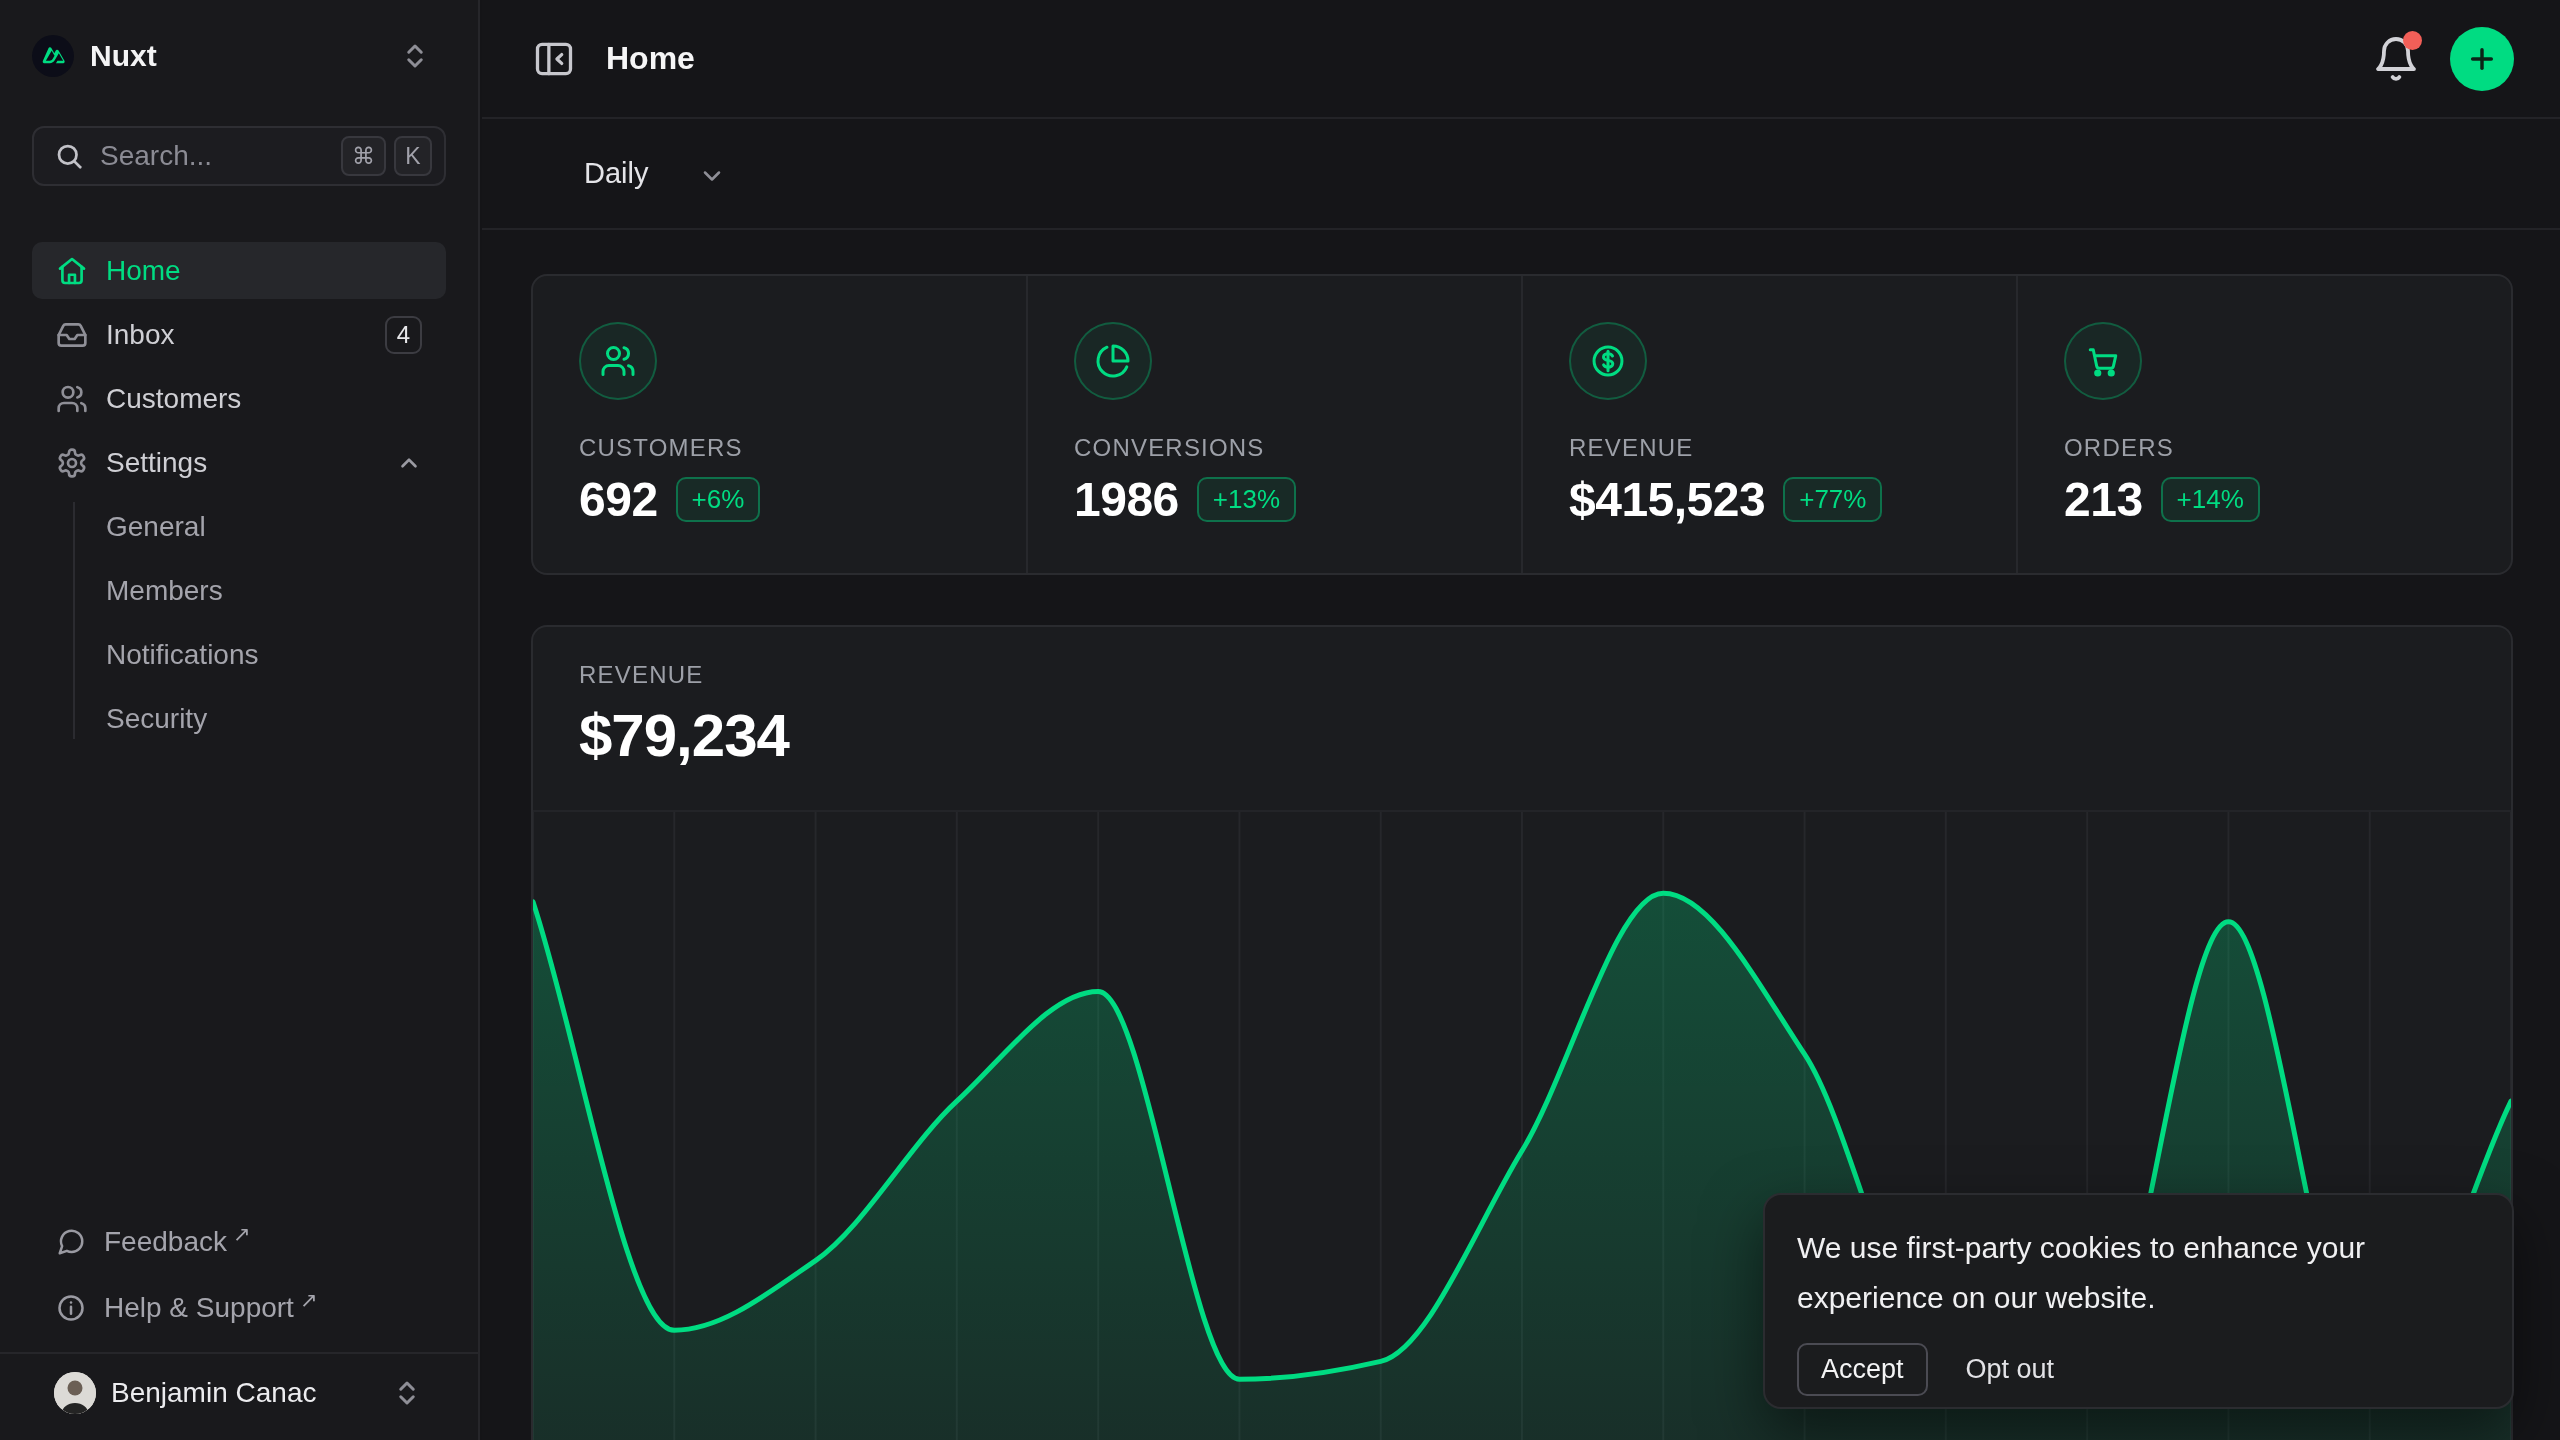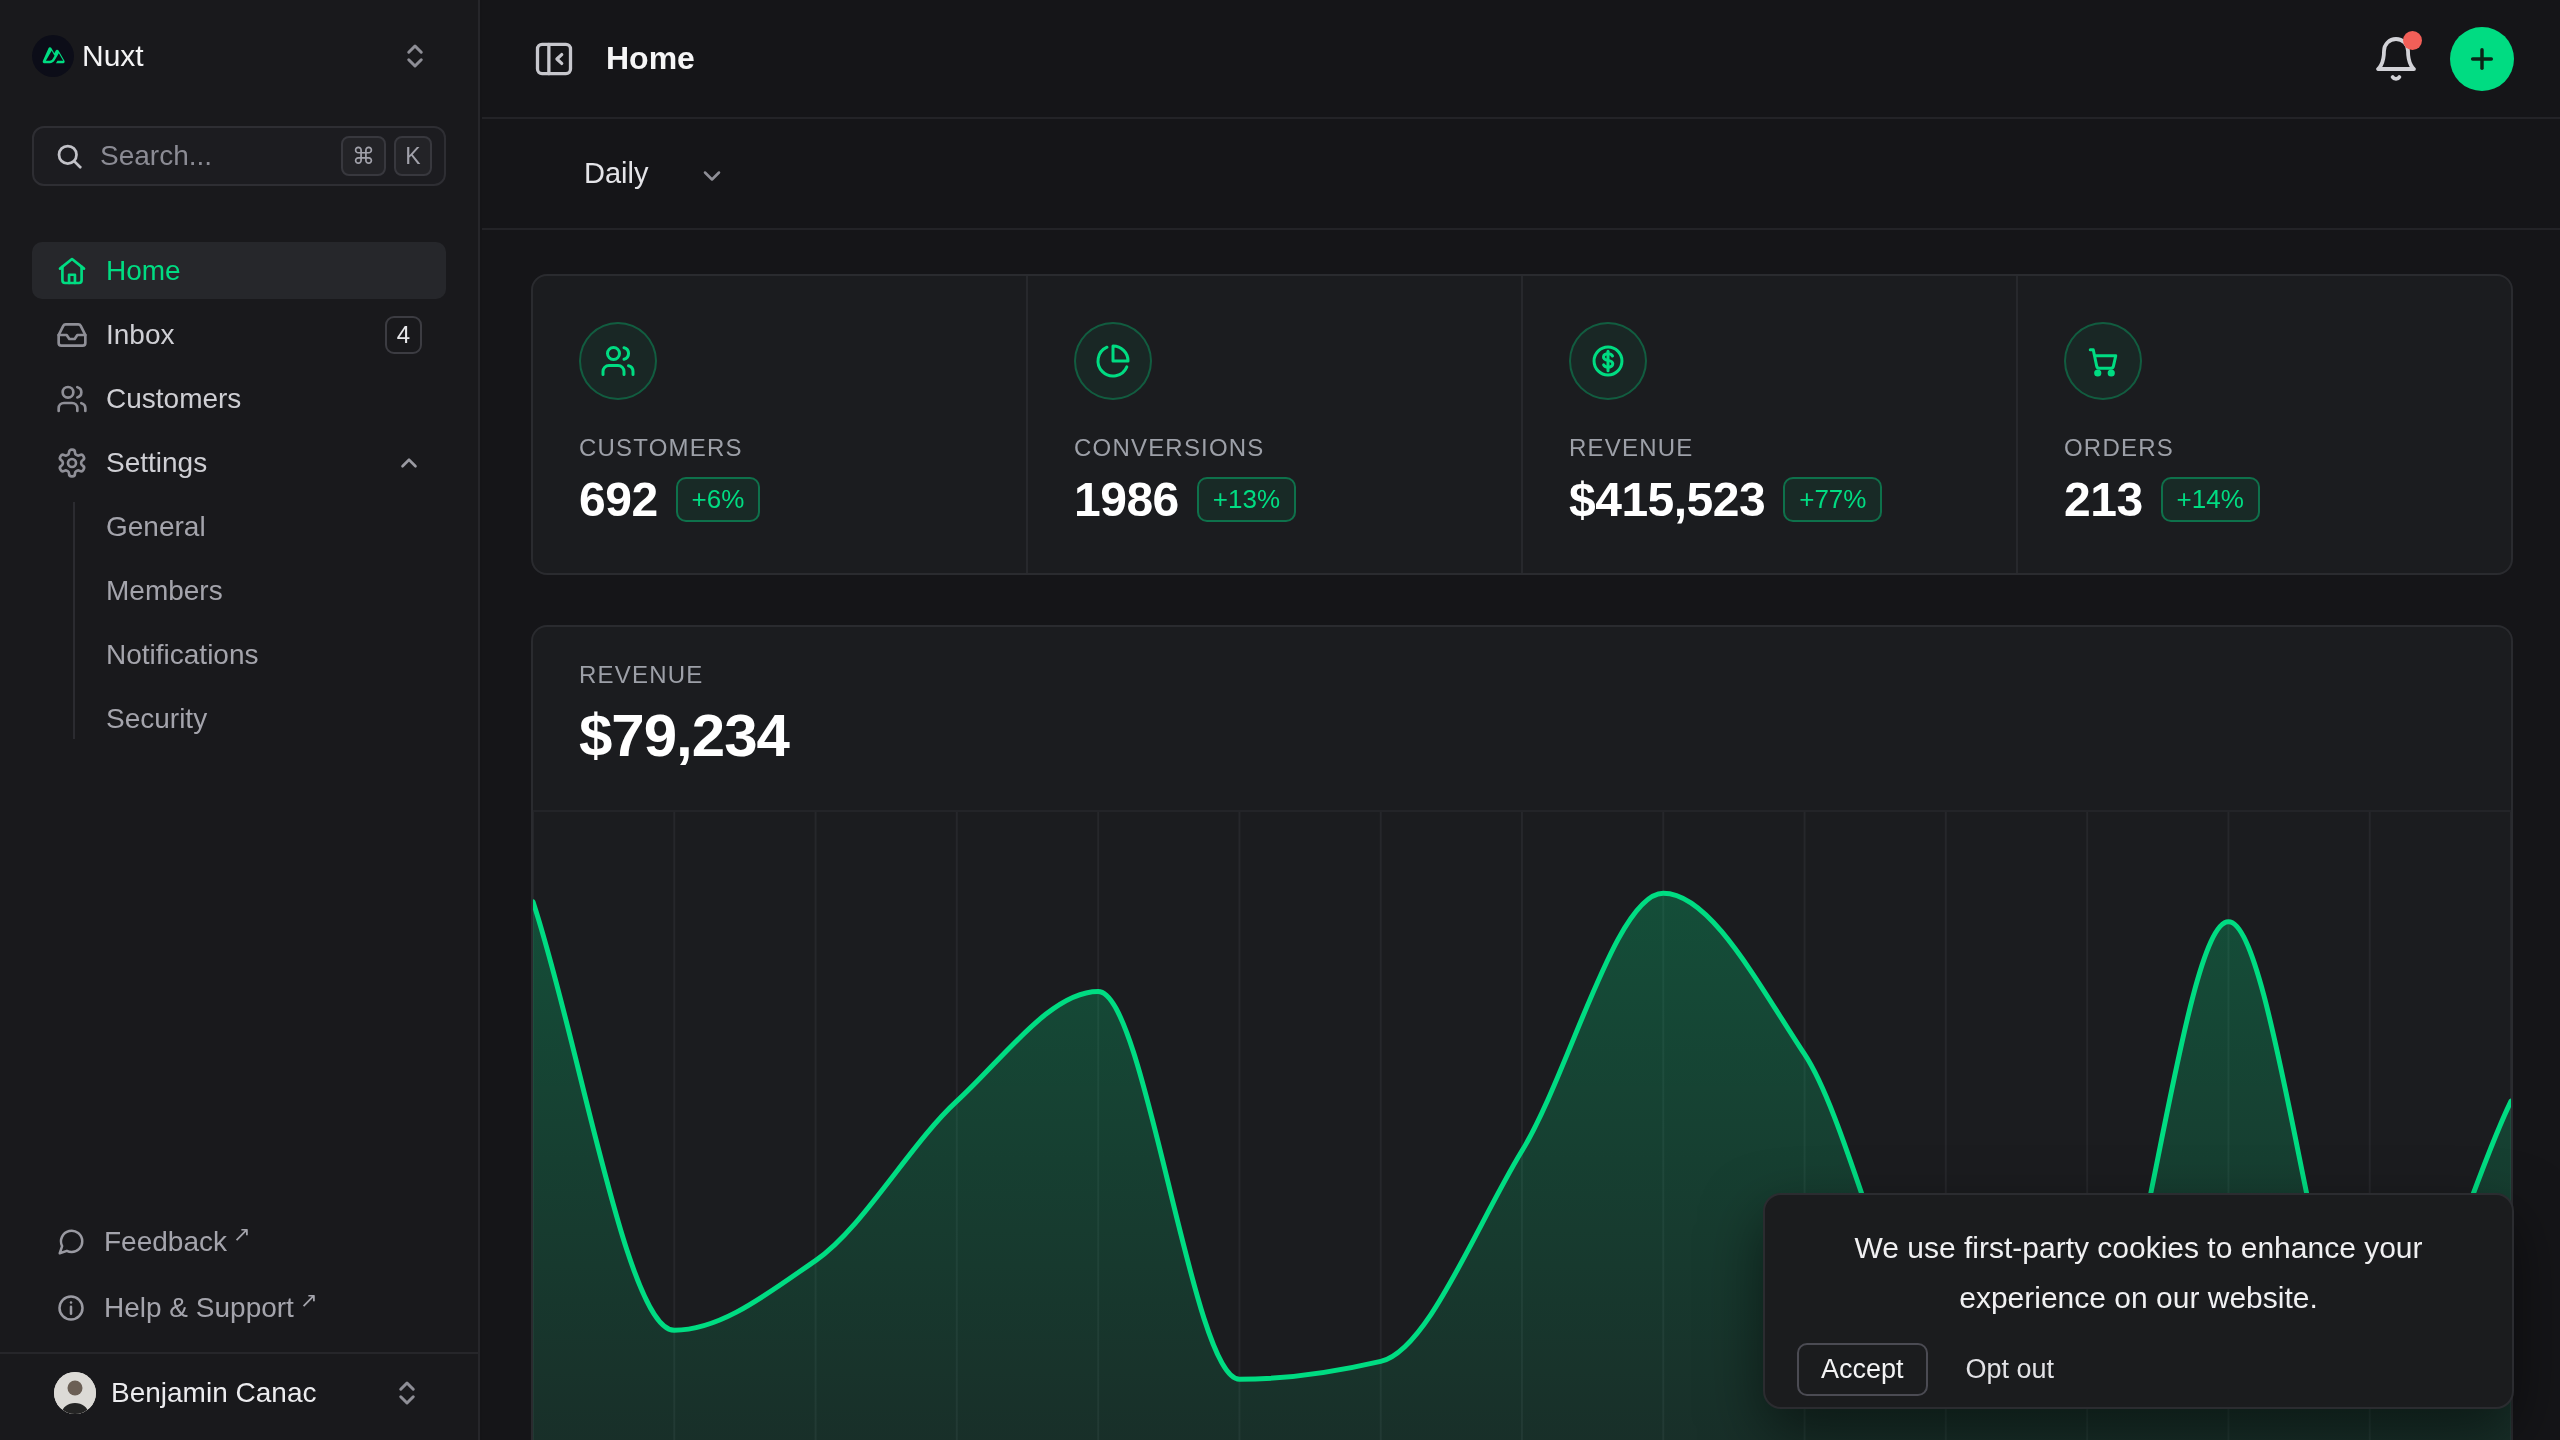--- a/index.html
+++ b/index.html
@@ -7,21 +7,21 @@
     font-family:"Liberation Sans","DejaVu Sans",sans-serif; color:#e4e4e7; }
   svg { display:block; }
 
   
   .sidebar { position:absolute; left:0; top:0; width:480px; height:1440px;
     background:#19191c; border-right:2px solid #26262a;
     display:flex; flex-direction:column; padding:26px 32px 0 32px; }
   .ws-row { height:60px; display:flex; align-items:center; cursor:pointer; }
   .ws-logo { width:42px; height:42px; border-radius:50%; background:#0c0d18;
     display:flex; align-items:center; justify-content:center; flex:0 0 auto; }
-  .ws-name { margin-left:8px; font-size:30px; font-weight:400; color:#f4f4f5; }
+  .ws-name { margin-left:16px; font-size:30px; font-weight:700; color:#f4f4f5; }
   .ws-chev { margin-left:auto; margin-right:16px; color:#8e8e96; }
   .search { margin-top:40px; height:60px; border:2px solid #2e2e33; border-radius:12px;
     display:flex; align-items:center; padding:0 12px 0 20px; background:#1c1c20; cursor:text; }
   .search-ph { margin-left:16px; font-size:28px; color:#8b8b94; }
   .kbd-group { margin-left:auto; display:flex; gap:8px; }
   .kbd { min-width:38px; height:40px; padding:0 9px; border:2px solid #38383e; background:#232327;
     border-radius:8px; color:#a1a1aa; font-size:23px; display:flex; align-items:center; justify-content:center; }
   .nav { margin-top:56px; }
   .nav-item { height:57px; margin-bottom:7px; border-radius:10px; display:flex; align-items:center;
     padding:0 24px; color:#cfcfd4; cursor:pointer; }
@@ -86,21 +86,21 @@
   .chart-head { padding:34px 0 0 46px; }
   .chart-label { font-size:24px; font-weight:500; letter-spacing:1.2px; color:#9da0a8; }
   .chart-value { margin-top:12px; font-size:60px; font-weight:700; color:#ffffff; letter-spacing:-1px; }
   .plot { position:absolute; left:0; right:0; top:183px; bottom:0; border-top:2px solid #232428; }
   .plot svg { width:100%; height:100%; }
 
   
   .cookie { position:fixed; left:1763px; top:1193px; width:751px; height:216px; background:#1b1c1e;
     border:2px solid #2b2c30; border-radius:18px; padding:28px 32px 0 32px;
     box-shadow:0 24px 60px rgba(0,0,0,0.5); }
-  .cookie-msg { font-size:30px; line-height:50px; color:#f0f0f2;text-align:center; }
+  .cookie-msg { font-size:30px; line-height:50px; color:#f0f0f2; }
   .cookie-actions { margin-top:20px; display:flex; align-items:center; gap:38px; }
   .btn-accept { font-size:27px; color:#f4f4f5; background:transparent; border:2px solid #4b4b53;
     border-radius:10px; padding:9px 22px; cursor:pointer; font-family:inherit; }
   .btn-optout { font-size:27px; color:#e2e2e6; background:none; border:none; cursor:pointer; font-family:inherit; }
 </style>
 </head>
 <body>
 
 <aside class="sidebar">
 

